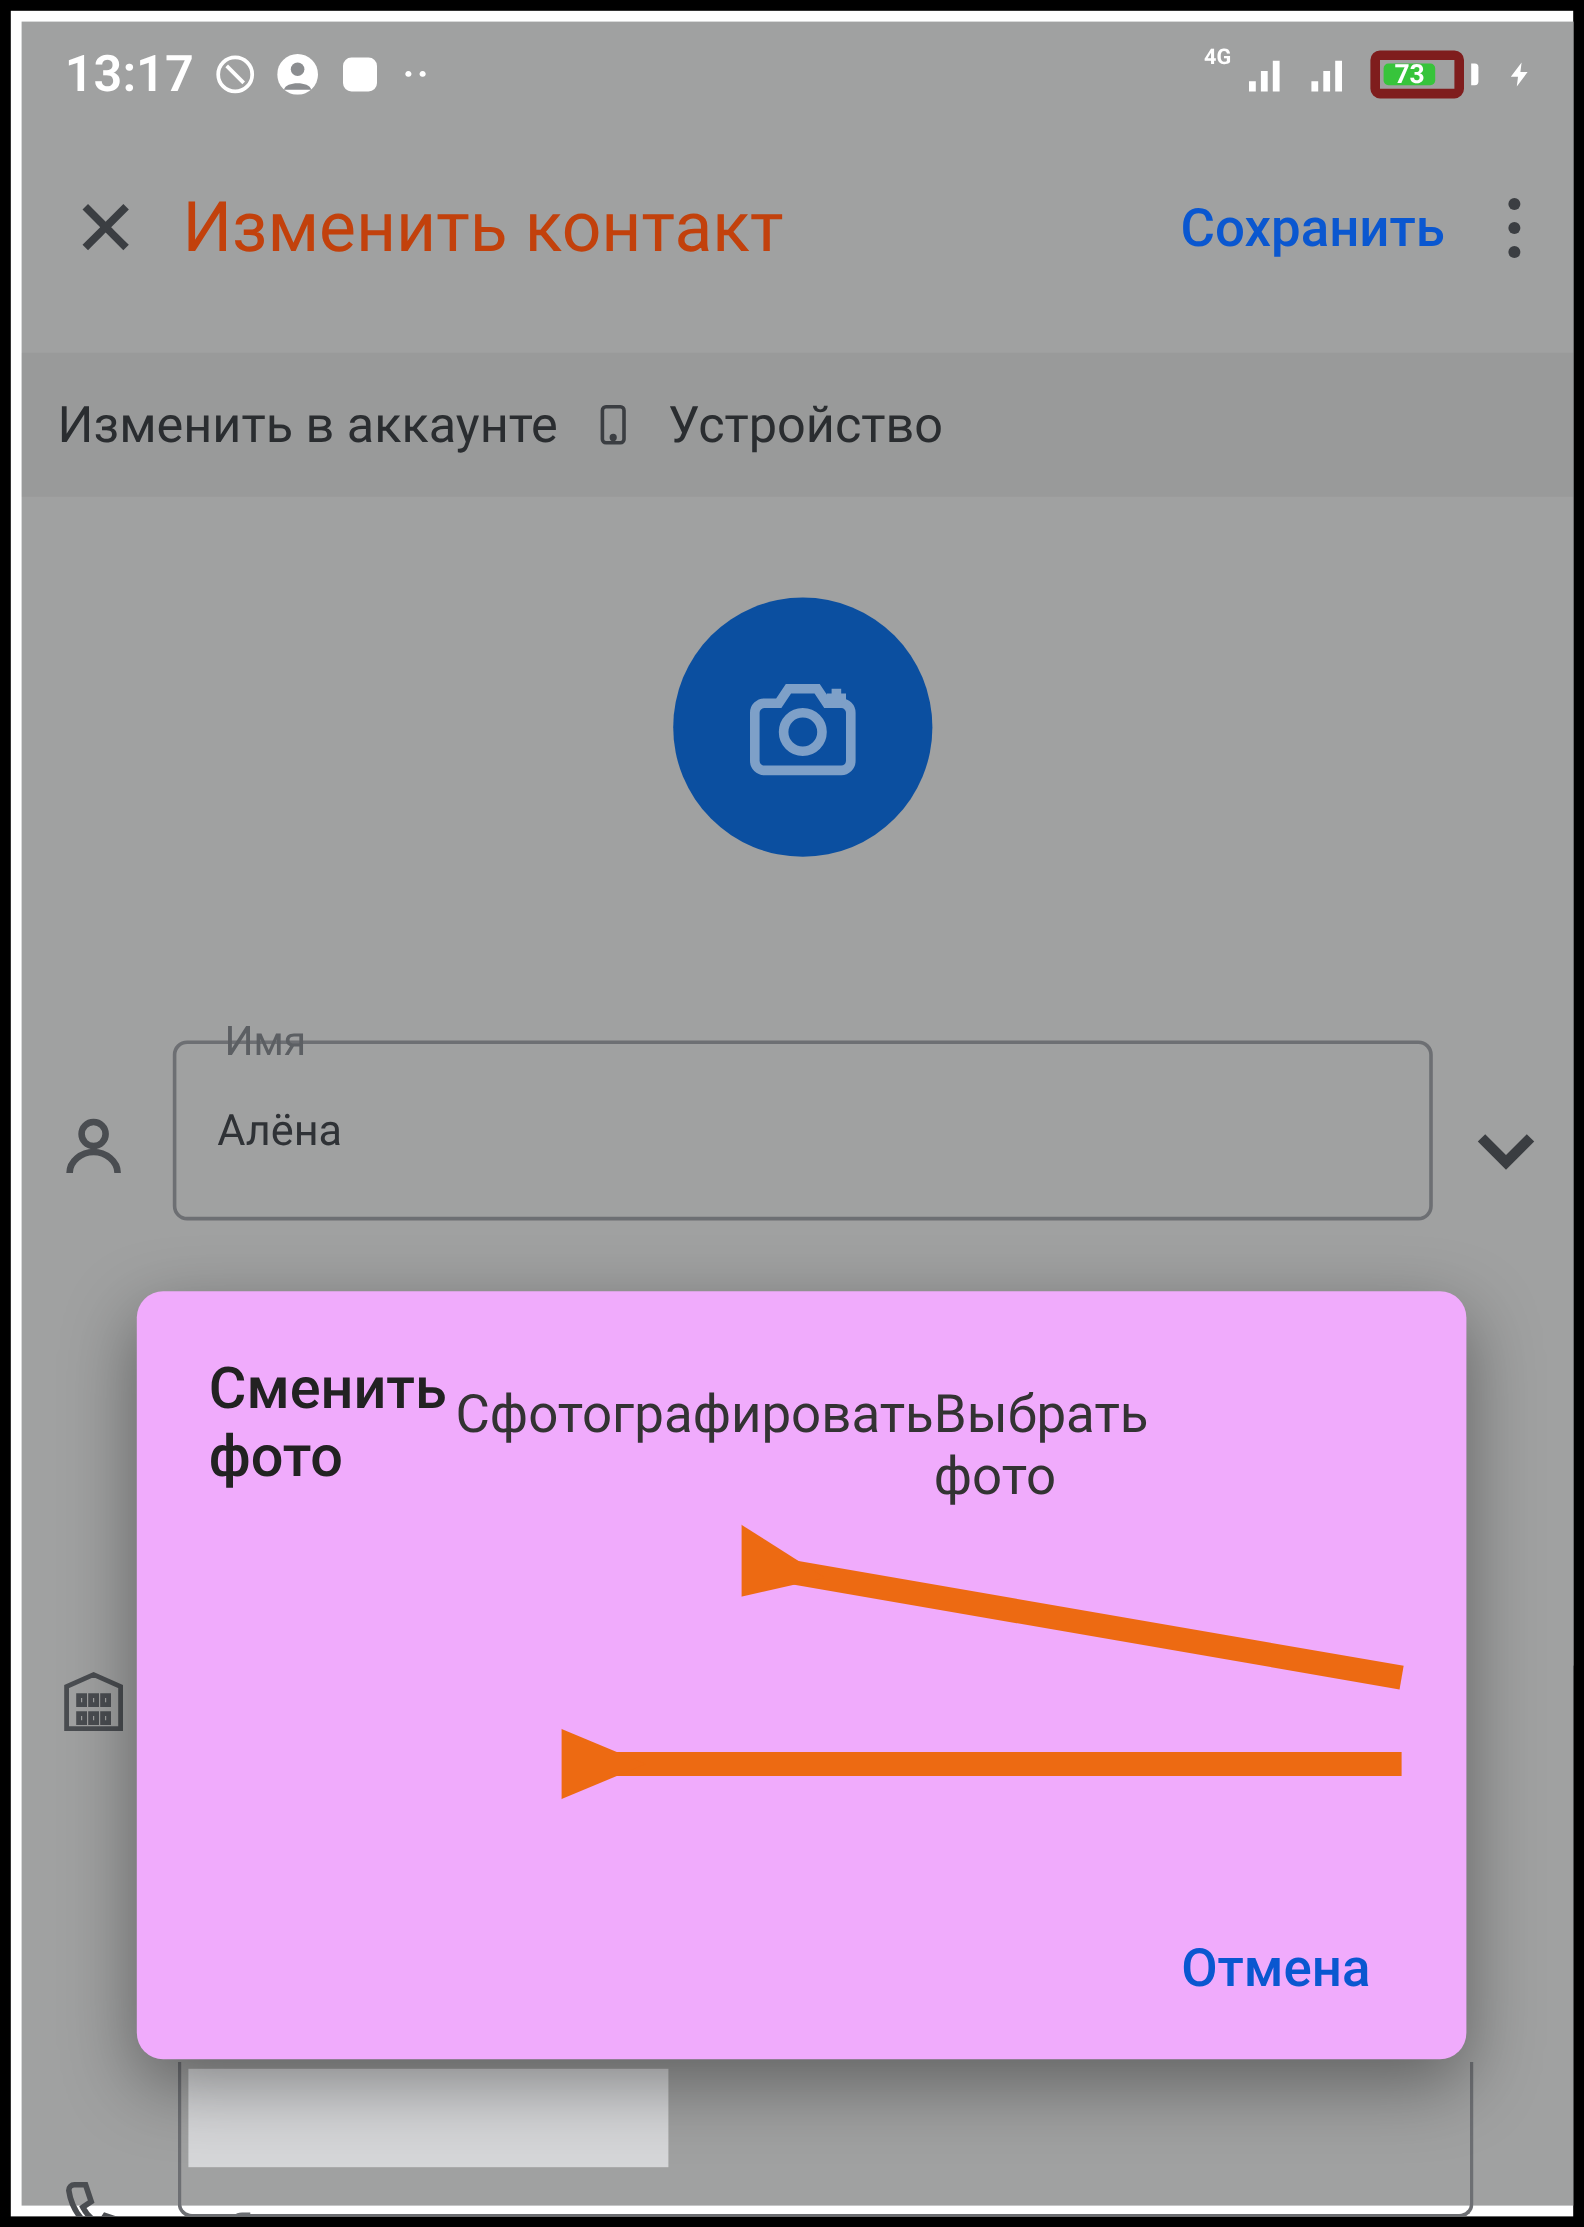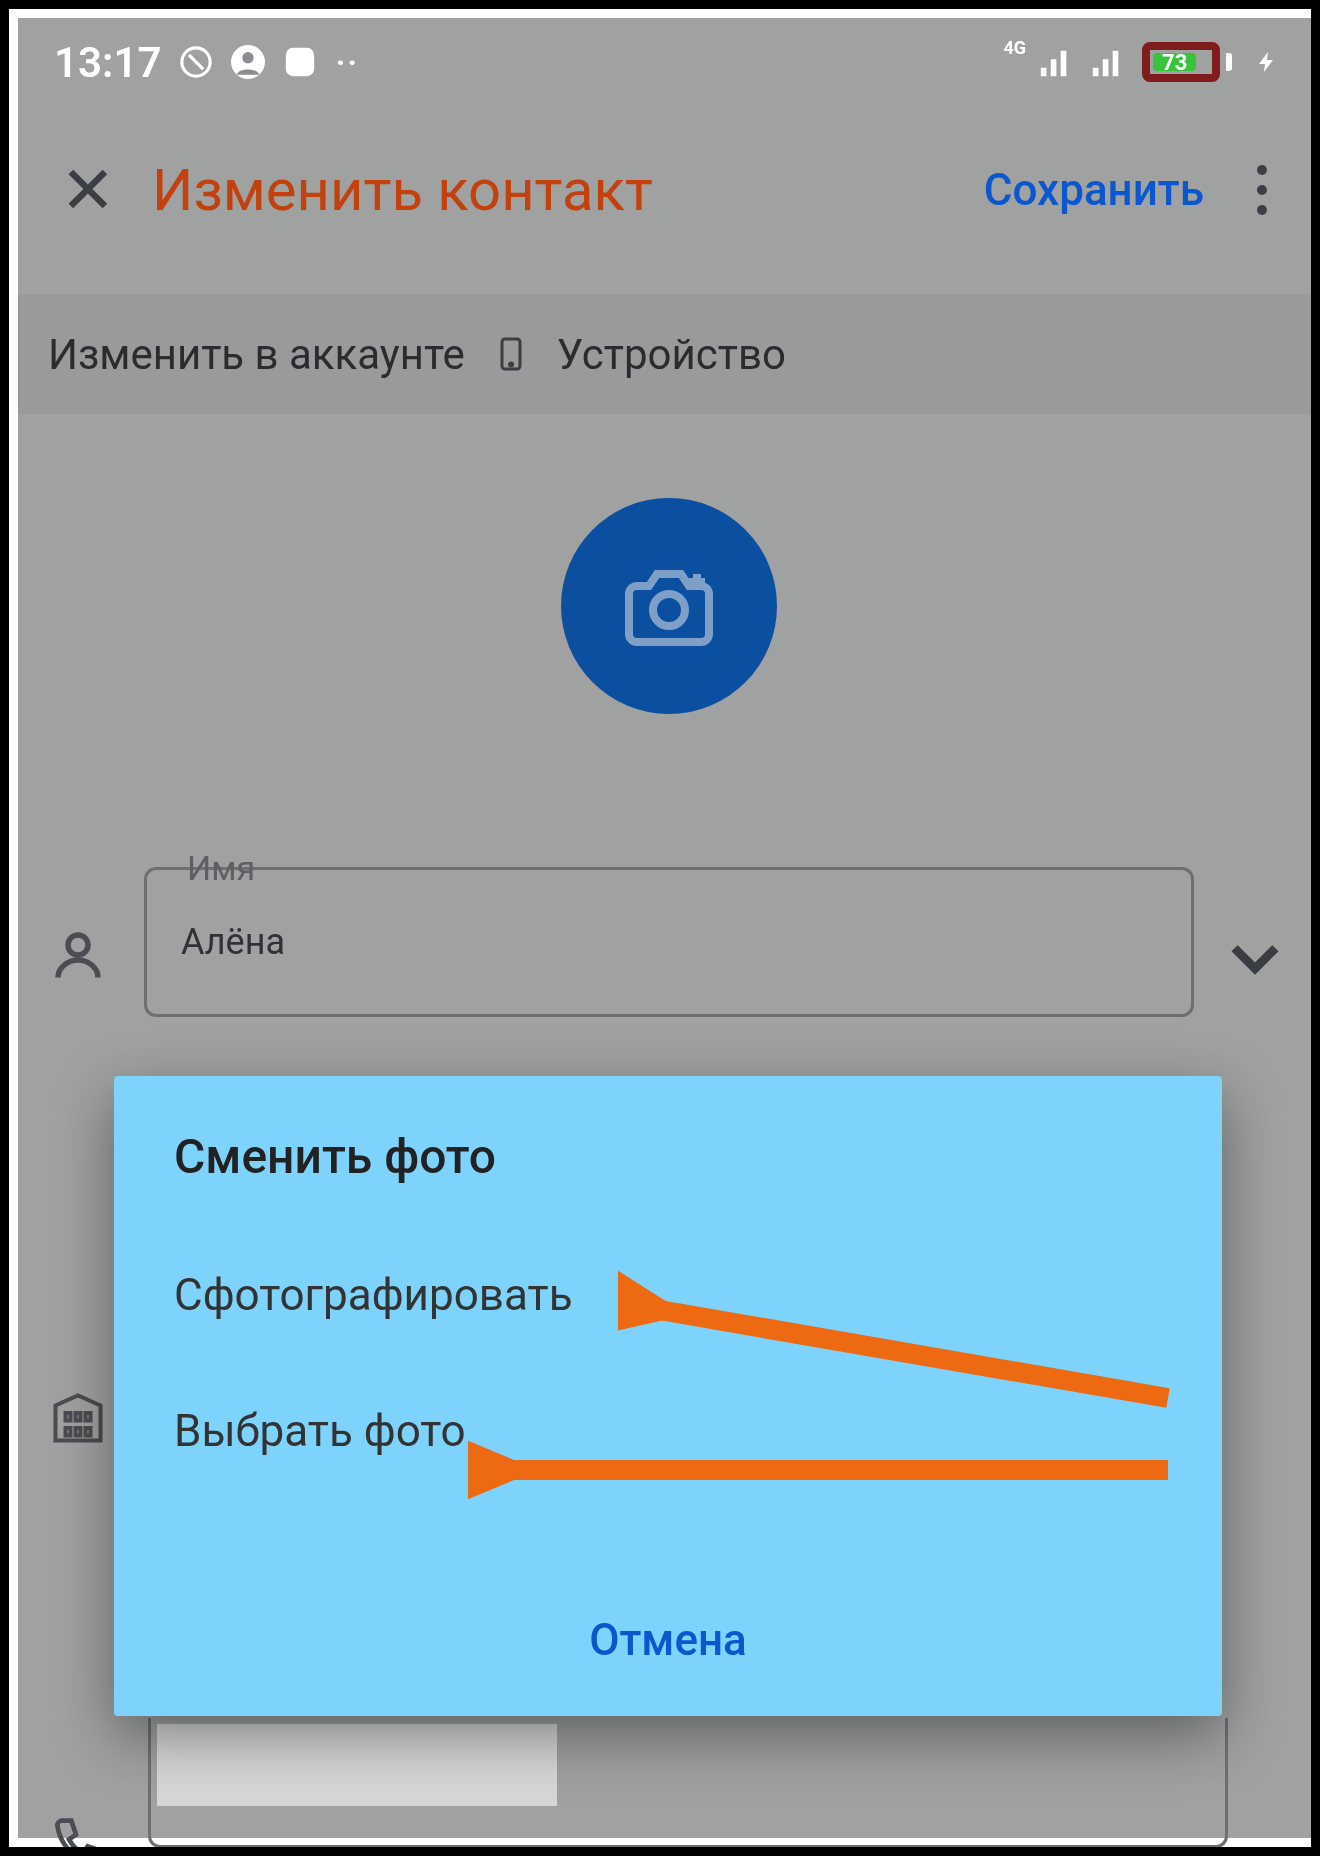--- a/index.html
+++ b/index.html
@@ -153,25 +153,25 @@
     background:#d5d6d8;
   }
   .yarlyk{
     position:absolute; top:1820px; left:174px; font-size:30px; color:#6b6e72; z-index:2;
   }
   
   .dialog{
     position:absolute;
     top:1058px; left:96px;
     width:1108px; height:640px;
-    background:#7dd3fc; border-radius:4px;
+    background:#f0abfc; border-radius:22px;
     z-index:10;
     box-shadow: 0 20px 60px rgba(0,0,0,0.4);
     padding: 52px 60px 40px 60px;
-    display:flex; flex-direction:column;
+    display:flex; 
   }
   .dialog-title{
     font-size:48px; font-weight:500; color:#222; margin-bottom:60px;
   }
   .dialog-option{
     font-size:44px; color:#333; padding:24px 0 24px 0; cursor:pointer;
     margin-bottom:36px;
   }
   .dialog-actions{
     margin-top:auto; display:flex; justify-content:center;

